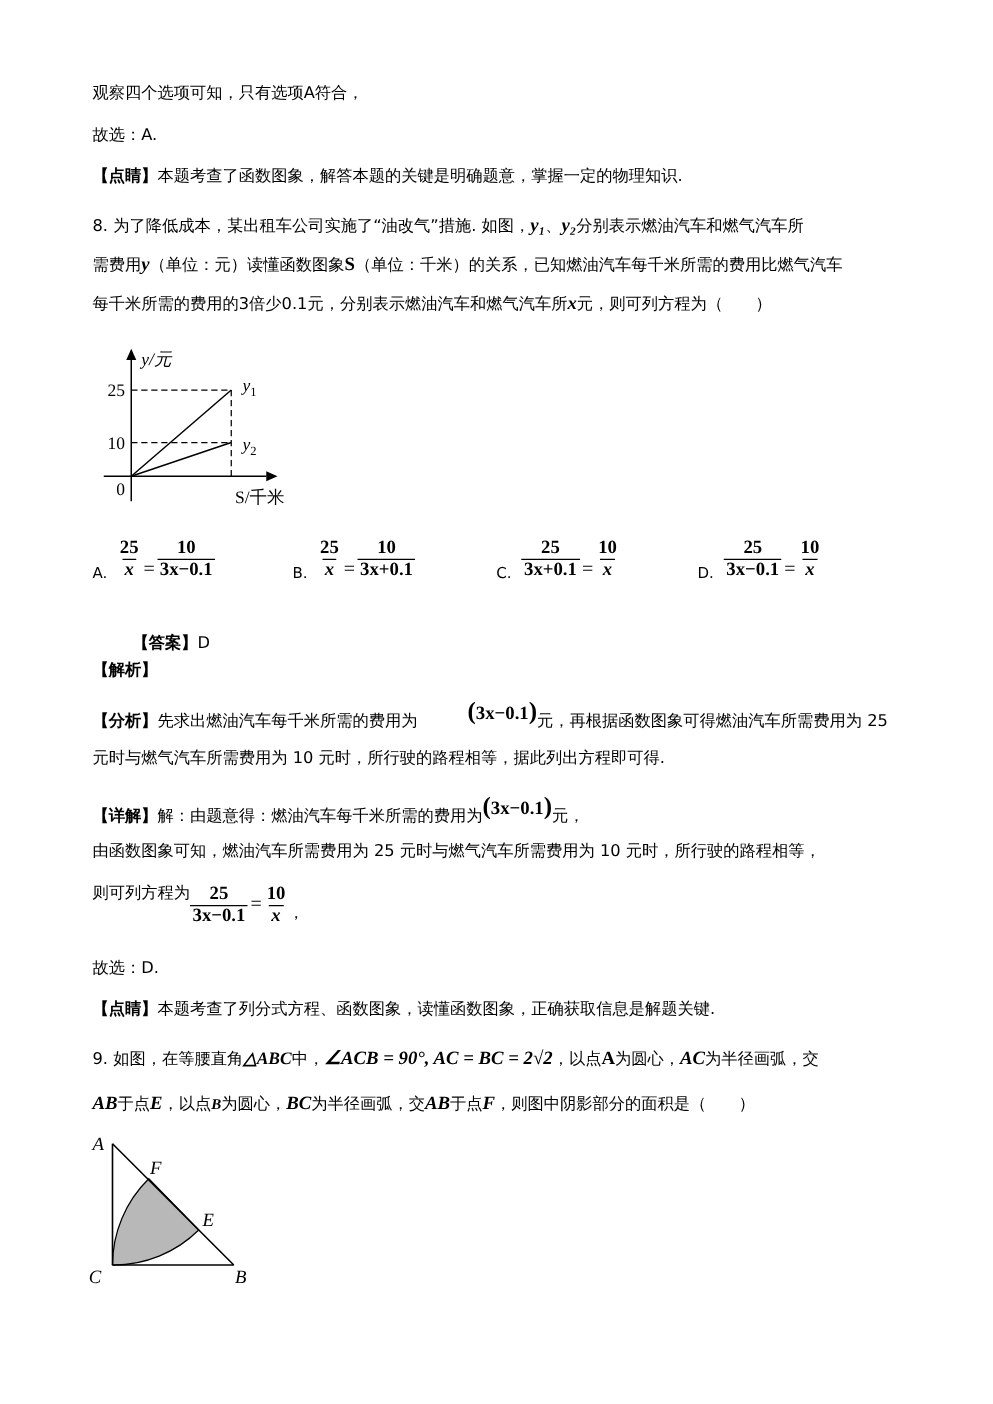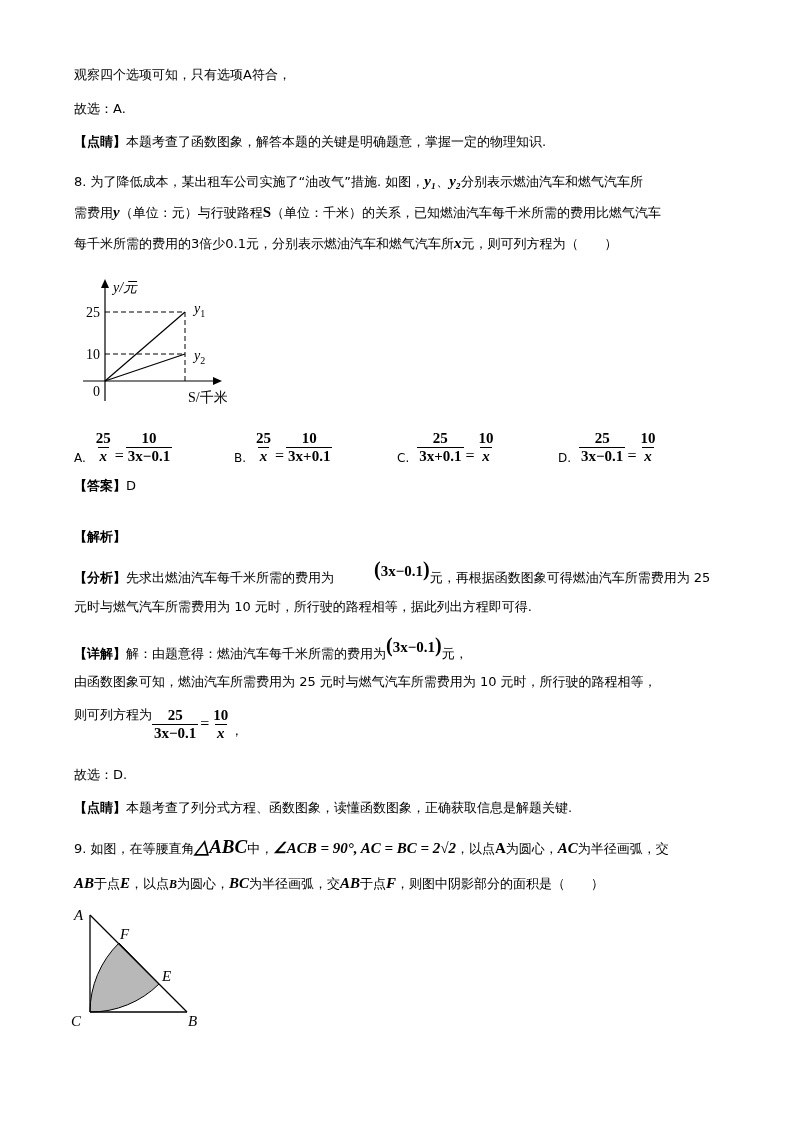--- a/index.html
+++ b/index.html
@@ -29,21 +29,21 @@
 <div class="line" style="top:66px;">观察四个选项可知，只有选项A符合，</div>
 <div class="line" style="top:100px;">故选：A.</div>
 <div class="line" style="top:133px;">
   <b>【点睛】</b><span>本题考查了函数图象，解答本题的关键是明确题意，掌握一定的物理知识.</span>
 </div>
 
 <div class="line" style="top:172px;">
   <span>8. 为了降低成本，某出租车公司实施了“油改气”措施. 如图，</span><span class="m">y₁</span><span>、</span><span class="m">y₂</span><span>分别表示燃油汽车和燃气汽车所</span>
 </div>
 <div class="line" style="top:203px;">
-  <span>需费用</span><span class="m">y</span><span>（单位：元）与行驶路程</span><span class="mb">S</span><span>（单位：千米）的关系，已知燃油汽车每千米所需的费用比燃气汽车</span>
+  <span>需费用</span><span class="m">y</span><span>（单位：元）读懂函数图象</span><span class="mb">S</span><span>（单位：千米）的关系，已知燃油汽车每千米所需的费用比燃气汽车</span>
 </div>
 <div class="line" style="top:234px;">
   <span>每千米所需的费用的3倍少0.1元，分别表示燃油汽车和燃气汽车所</span><span class="m">x</span><span>元，则可列方程为（　　）</span>
 </div>
 
 <svg style="position:absolute; left:78px; top:276px;" width="170" height="130" viewBox="0 0 170 130">
 
   <line x1="5" y1="105" x2="135" y2="105" stroke="#000" stroke-width="1.2"></line>
   <polygon points="135,101 144,105 135,109" fill="#000"></polygon>
   <line x1="27" y1="125" x2="27" y2="10" stroke="#000" stroke-width="1.2"></line>
@@ -107,21 +107,21 @@
       <span class="num">25</span>
       <span class="den">3x−0.1</span>
     </span>
   <span class="eq">=</span>
   <span class="frac">
       <span class="num">10</span>
       <span class="den"><i>x</i></span>
     </span>
 </div>
 
-<div class="line" style="top:477px;">
+<div class="line" style="top:506px;margin-left:32px;">
   <b>【答案】</b><span>D</span>
 </div>
 <div class="line" style="top:528px;">
   <b>【解析】</b>
 </div>
 <div class="line" style="top:566px;">
   <b>【分析】</b><span>先求出燃油汽车每千米所需的费用为</span><span class="paren-expr" style="position:relative; top:-6px;margin-left:40px;"><span class="paren">(</span><span>3x−0.1</span><span class="paren">)</span></span><span>元，再根据函数图象可得燃油汽车所需费用为 25</span>
 </div>
 <div class="line" style="top:598px;">元时与燃气汽车所需费用为 10 元时，所行驶的路程相等，据此列出方程即可得.</div>
 
@@ -143,21 +143,21 @@
     </span>
   <span style="margin-bottom:2px;">，</span>
 </div>
 
 <div class="line" style="top:766px;">故选：D.</div>
 <div class="line" style="top:799px;">
   <b>【点睛】</b><span>本题考查了列分式方程、函数图象，读懂函数图象，正确获取信息是解题关键.</span>
 </div>
 
 <div class="line" style="top:838px;">
-  <span>9. 如图，在等腰直角</span><span class="m" style="font-size:19px;">△ABC</span><span>中，</span><span class="m">∠ACB = 90°, AC = BC = 2√2</span><span>，以点</span><span class="mb">A</span><span>为圆心，</span><span class="m">AC</span><span>为半径画弧，交</span>
+  <span>9. 如图，在等腰直角</span><span class="m" style="font-size:14px;">△ABC</span><span>中，</span><span class="m">∠ACB = 90°, AC = BC = 2√2</span><span>，以点</span><span class="mb">A</span><span>为圆心，</span><span class="m">AC</span><span>为半径画弧，交</span>
 </div>
 <div class="line" style="top:874px;">
   <span class="m">AB</span><span>于点</span><span class="m">E</span><span>，以点</span><span class="m" style="font-size:12px;">B</span><span>为圆心，</span><span class="m">BC</span><span>为半径画弧，交</span><span class="m">AB</span><span>于点</span><span class="m">F</span><span>，则图中阴影部分的面积是（　　）</span>
 </div>
 
 <svg style="position:absolute; left:66px; top:904px;" width="150" height="125" viewBox="0 0 150 125">
 
   <path id="shade" d="M24,108 A97,97 0 0 1 53,39 L93,80 A97,97 0 0 1 24,108 Z" fill="#b8b8b8" stroke="#000" stroke-width="1"></path>
   <line x1="24" y1="11" x2="24" y2="108" stroke="#000" stroke-width="1.3"></line>
   <line x1="24" y1="108" x2="121" y2="108" stroke="#000" stroke-width="1.3"></line>

